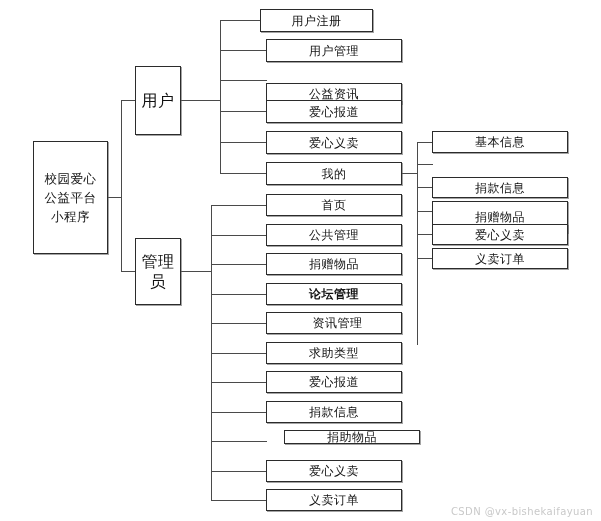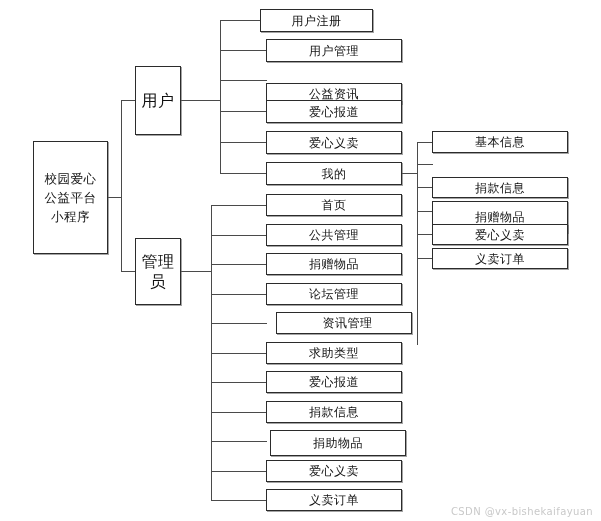--- a/index.html
+++ b/index.html
@@ -121,24 +121,24 @@
   <div class="line h" style="left:211px; top:353px; width:56px;"></div>
   <div class="line h" style="left:211px; top:382px; width:56px;"></div>
   <div class="line h" style="left:211px; top:412px; width:56px;"></div>
   <div class="line h" style="left:211px; top:441px; width:56px;"></div>
   <div class="line h" style="left:211px; top:471px; width:56px;"></div>
   <div class="line h" style="left:211px; top:500px; width:56px;"></div>
 
   <div class="node" style="left:266px; top:194px; width:136px; height:22px;">首页</div>
   <div class="node" style="left:266px; top:224px; width:136px; height:22px;">公共管理</div>
   <div class="node" style="left:266px; top:253px; width:136px; height:22px;">捐赠物品</div>
-  <div class="node" style="left:266px; top:283px; width:136px; height:22px;">论坛管理</div>
-  <div class="node" style="left:276px; top:312px; width:136px; height:22px;padding-left:7px;">资讯管理</div>
+  <div class="node" style="left:266px; top:283px; width:136px; height:22px;font-weight:bold;">论坛管理</div>
+  <div class="node" style="left:266px; top:312px; width:136px; height:22px;padding-left:7px;">资讯管理</div>
   <div class="node" style="left:266px; top:342px; width:136px; height:22px;">求助类型</div>
   <div class="node" style="left:266px; top:371px; width:136px; height:22px;">爱心报道</div>
   <div class="node" style="left:266px; top:401px; width:136px; height:22px;">捐款信息</div>
-  <div class="node" style="left:270px; top:430px; width:136px; height:26px;">捐助物品</div>
+  <div class="node" style="left:284px; top:430px; width:136px; height:14px;">捐助物品</div>
   <div class="node" style="left:266px; top:460px; width:136px; height:22px;">爱心义卖</div>
   <div class="node" style="left:266px; top:489px; width:136px; height:22px;">义卖订单</div>
 
   <div class="watermark">CSDN @vx-bishekaifayuan</div>
 
 </div>
 
 </body></html>

